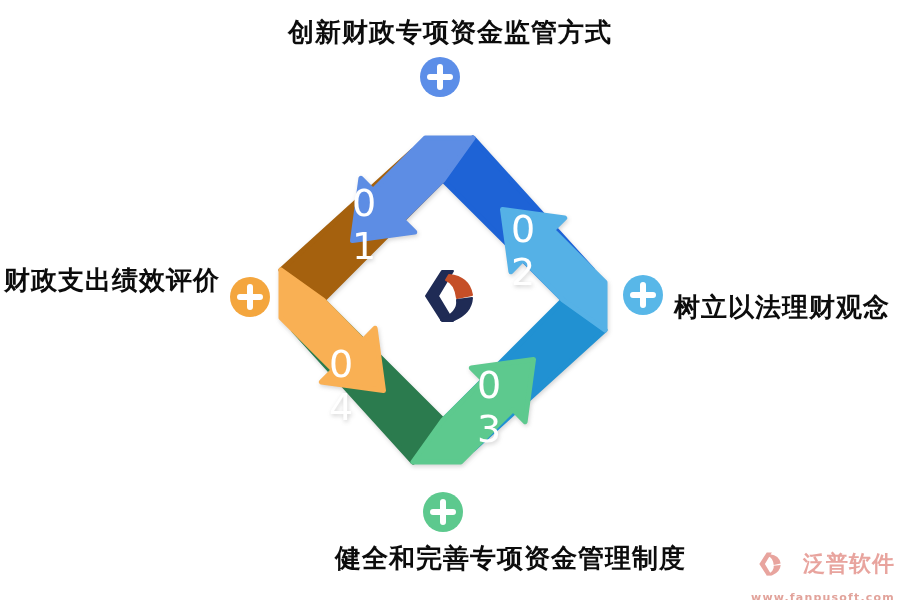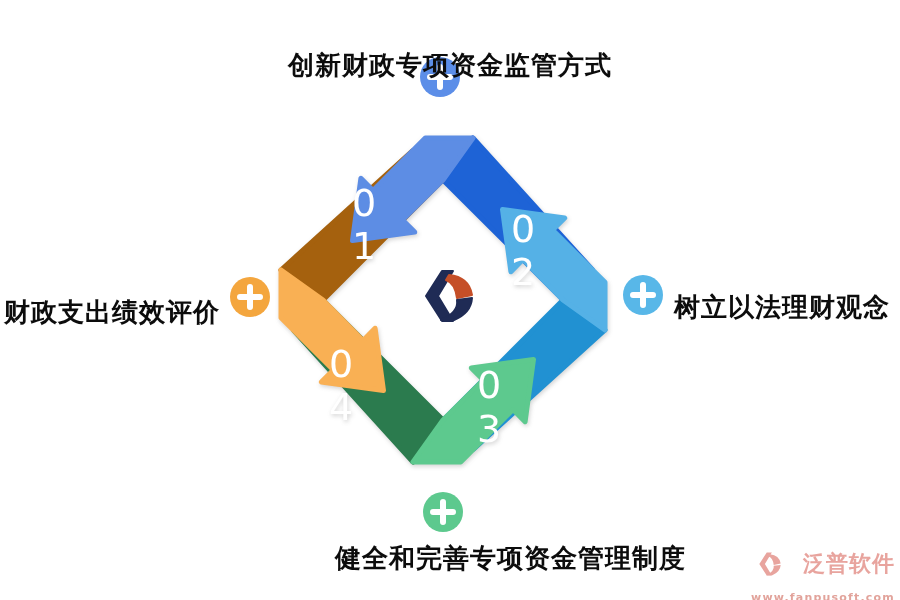--- a/index.html
+++ b/index.html
@@ -1,20 +1,20 @@
 <!DOCTYPE html>
 <html><head>
 <meta charset="utf-8">
 <style>
   html,body{margin:0;padding:0;background:#fff;}
   body{font-family:"DejaVu Sans","Liberation Sans",sans-serif;}
   .stage{position:relative;width:900px;height:600px;background:#fff;overflow:hidden;}
   .label{position:absolute;font-weight:bold;font-size:26px;line-height:32px;color:#0c0c0c;letter-spacing:1px;white-space:nowrap;}
-  .label-top{left:0;right:0;top:16px;text-align:center;margin-top:33px;}
-  .label-left{left:4px;top:296px;}
+  .label-top{left:0;right:0;top:16px;text-align:center;}
+  .label-left{left:4px;top:264px;}
   .label-right{left:674px;top:291px;}
   .label-bottom{left:291px;top:542px;margin-left:44px;}
   .plus{position:absolute;width:44px;height:44px;}
   .ring-svg{position:absolute;left:0;top:0;filter:drop-shadow(1px 2px 2px rgba(60,60,60,.22));}
   .ring-svg path{stroke-width:5;stroke-linejoin:round;}
   .ring-num{font-family:"DejaVu Sans",sans-serif;font-size:38px;text-anchor:middle;dominant-baseline:central;}
   .center-logo{position:absolute;left:421px;top:268px;}
   .center-logo path{stroke-width:2;stroke-linejoin:round;}
   .watermark{position:absolute;right:5px;top:551px;display:flex;flex-direction:column;align-items:flex-end;}
   .wm-row{display:flex;align-items:center;gap:20px;}

